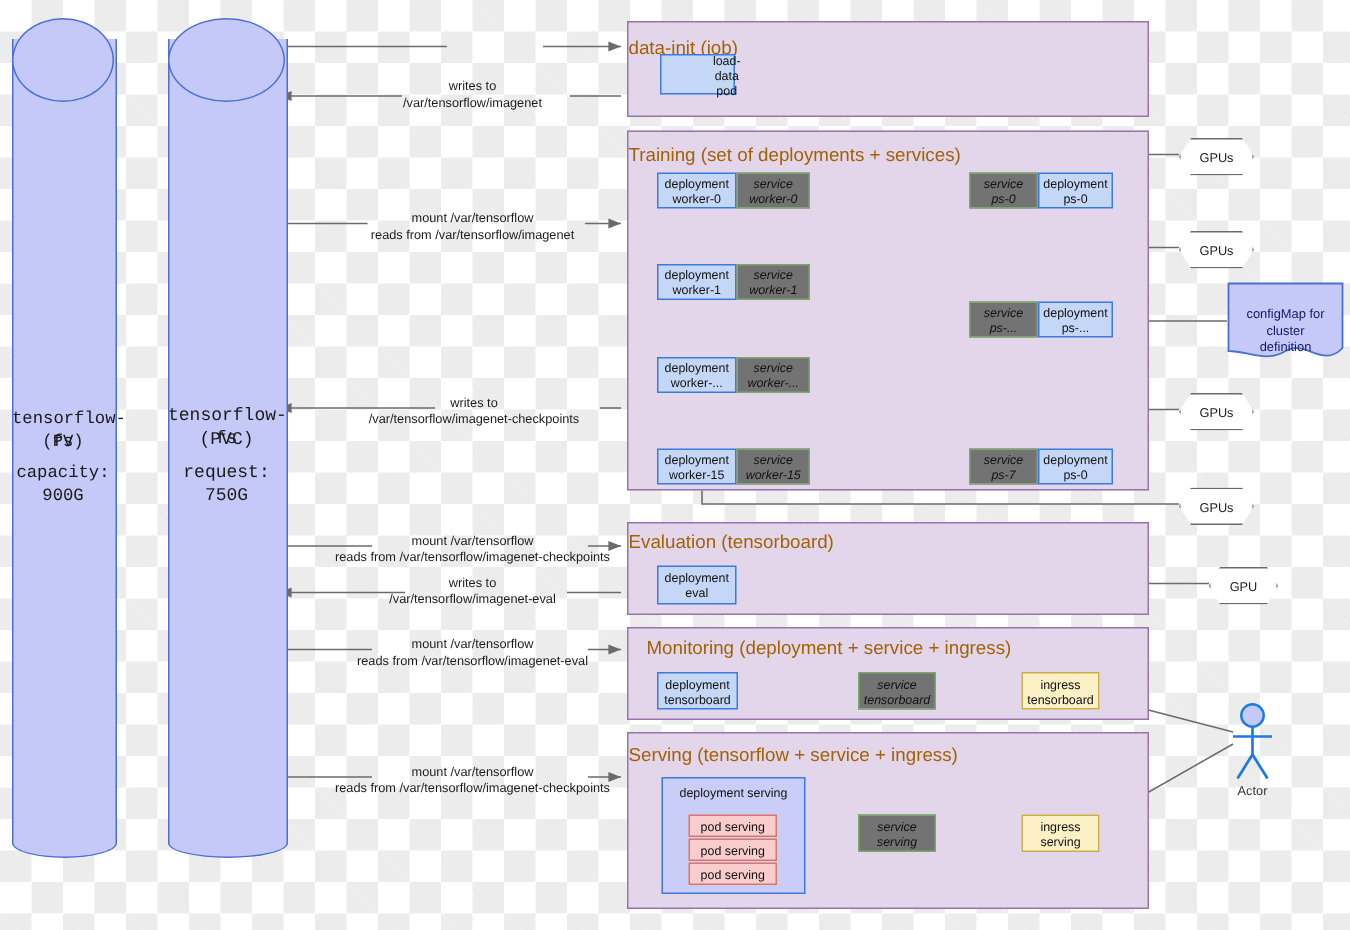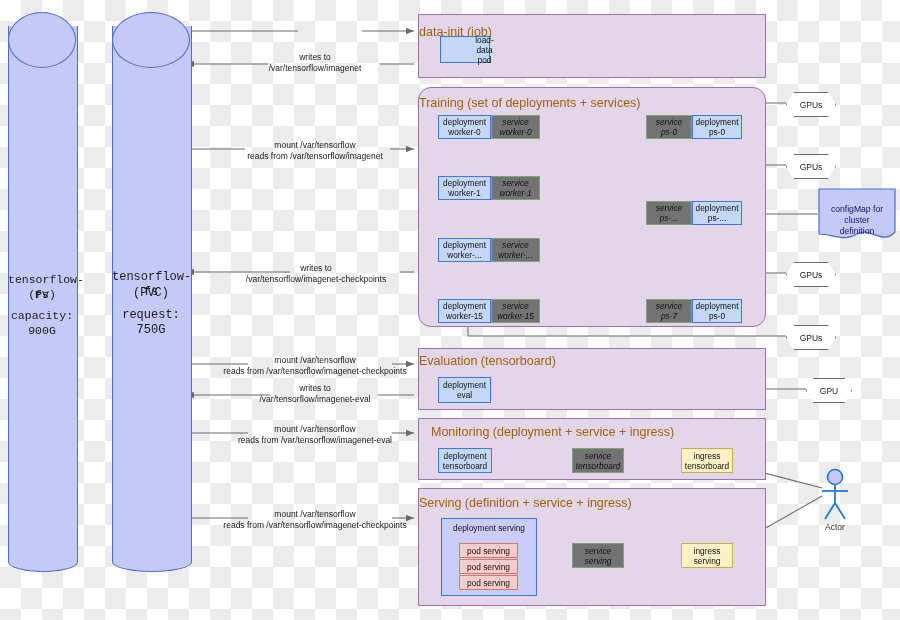--- a/index.html
+++ b/index.html
@@ -184,21 +184,21 @@
   <div class="elabel" style="left:186px;top:355px;width:258px;">mount  /var/tensorflow<br>reads from /var/tensorflow/imagenet-checkpoints</div>
   <div class="elabel" style="left:190px;top:383px;width:250px;">writes to<br>/var/tensorflow/imagenet-eval</div>
   <div class="elabel" style="left:190px;top:424px;width:250px;">mount  /var/tensorflow<br>reads from /var/tensorflow/imagenet-eval</div>
   <div class="elabel" style="left:186px;top:509px;width:258px;">mount  /var/tensorflow<br>reads from /var/tensorflow/imagenet-checkpoints</div>
 
   <div class="group" style="left:418px;top:14px;width:348px;height:64px;">
     <div class="group-title" style="top:10px;">data-init (job)</div>
   </div>
   <div class="node n-deploy" style="left:440px;top:36px;width:50px;height:27px;padding-left:40px;">load-data<br>pod</div>
 
-  <div class="group" style="left:418px;top:87px;width:348px;height:240px;border-radius:13px;">
+  <div class="group" style="left:418px;top:87px;width:348px;height:240px;">
     <div class="group-title" style="top:8px;">Training (set of deployments + services)</div>
   </div>
 
   <div class="node n-deploy" style="left:438px;top:115px;width:53px;height:24px;">deployment<br>worker-0</div>
   <div class="node n-service" style="left:491px;top:115px;width:49px;height:24px;">service<br>worker-0</div>
   <div class="node n-service" style="left:646px;top:115px;width:46px;height:24px;">service<br>ps-0</div>
   <div class="node n-deploy" style="left:692px;top:115px;width:50px;height:24px;">deployment<br>ps-0</div>
 
   <div class="node n-deploy" style="left:438px;top:176px;width:53px;height:24px;">deployment<br>worker-1</div>
   <div class="node n-service" style="left:491px;top:176px;width:49px;height:24px;">service<br>worker-1</div>
@@ -220,21 +220,21 @@
   <div class="node n-deploy" style="left:438px;top:377px;width:53px;height:26px;">deployment<br>eval</div>
 
   <div class="group" style="left:418px;top:418px;width:348px;height:62px;">
     <div class="group-title" style="top:6px;padding-left:12px;">Monitoring (deployment + service + ingress)</div>
   </div>
   <div class="node n-deploy" style="left:438px;top:448px;width:54px;height:25px;">deployment<br>tensorboard</div>
   <div class="node n-service" style="left:572px;top:448px;width:52px;height:25px;">service<br>tensorboard</div>
   <div class="node n-ingress" style="left:668px;top:448px;width:52px;height:25px;">ingress<br>tensorboard</div>
 
   <div class="group" style="left:418px;top:488px;width:348px;height:118px;">
-    <div class="group-title" style="top:7px;">Serving (definition + service + ingress)</div>
+    <div class="group-title" style="top:7px;">Serving (tensorflow + service + ingress)</div>
   </div>
   <div class="node n-deploy-outer" style="left:441px;top:518px;width:96px;height:78px;">
     <div class="outer-label">deployment serving</div>
   </div>
   <div class="node n-pod" style="left:459px;top:543px;width:59px;height:15px;">pod serving</div>
   <div class="node n-pod" style="left:459px;top:559px;width:59px;height:15px;">pod serving</div>
   <div class="node n-pod" style="left:459px;top:575px;width:59px;height:15px;">pod serving</div>
   <div class="node n-service" style="left:572px;top:543px;width:52px;height:25px;">service<br>serving</div>
   <div class="node n-ingress" style="left:668px;top:543px;width:52px;height:25px;">ingress<br>serving</div>
 

